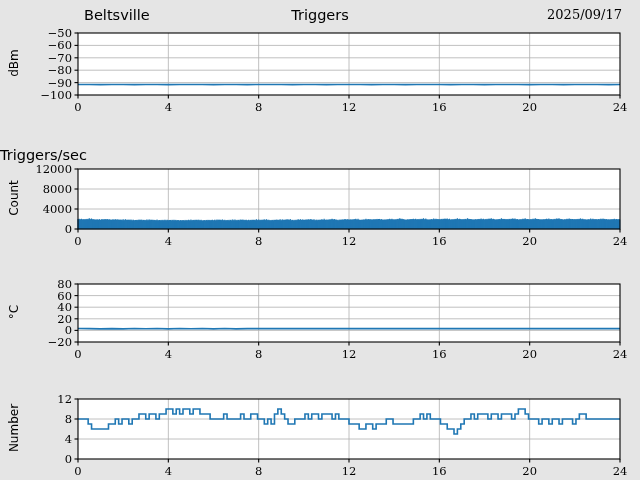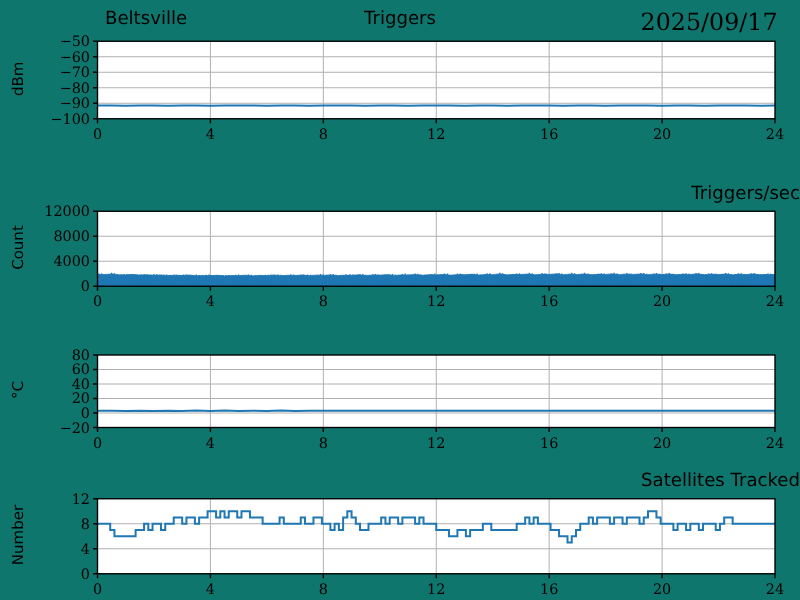--- a/index.html
+++ b/index.html
@@ -11,21 +11,21 @@
     width: 640px;
     height: 480px;
     font-family: "DejaVu Sans", sans-serif;
     color: #000000;
     overflow: hidden;
   }
   #figure {
     position: relative;
     width: 640px;
     height: 480px;
-    background: #0f766e;
+    background: #e5e5e5;
   }
   .header-row {
     position: absolute;
     top: 7px;
     left: 0;
     width: 640px;
     height: 20px;
   }
   .hdr-left {
     position: absolute;
@@ -41,34 +41,34 @@
     top: 0;
     width: 640px;
     text-align: center;
     font-size: 14.5px;
     font-family: "DejaVu Sans", sans-serif;
   }
   .hdr-right {
     position: absolute;
     right: 18px;
     top: 0;
-    font-size: 19px;
+    font-size: 13px;
     font-family: "DejaVu Serif", serif;
     white-space: nowrap;
   }
   .panel {
     position: absolute;
     left: 0;
     width: 640px;
   }
   .panel-title {
     position: absolute;
     left: 0;
     width: 640px;
-    text-align: right;
+    text-align: left;
     font-size: 14.5px;
     font-family: "DejaVu Sans", sans-serif;
     top: 0;
   }
   .axis-label {
     position: absolute;
     font-size: 12px;
     font-family: "DejaVu Sans", sans-serif;
     transform: rotate(-90deg);
     transform-origin: 50% 50%;
@@ -691,21 +691,20 @@
         <text x="349" y="96" text-anchor="middle" class="tick">12</text>
         <line x1="439.3333333333333" y1="80" x2="439.3333333333333" y2="83.5" stroke="#000000" stroke-width="1.1"></line>
         <text x="439.3333333333333" y="96" text-anchor="middle" class="tick">16</text>
         <line x1="529.6666666666667" y1="80" x2="529.6666666666667" y2="83.5" stroke="#000000" stroke-width="1.1"></line>
         <text x="529.6666666666667" y="96" text-anchor="middle" class="tick">20</text>
         <line x1="620" y1="80" x2="620" y2="83.5" stroke="#000000" stroke-width="1.1"></line>
         <text x="620" y="96" text-anchor="middle" class="tick">24</text>
       </svg>
     </div>
   <div class="panel" id="panel-3" style="top: 377px; height: 106px;">
-      <div class="panel-title">Satellites Tracked</div>
       <div class="axis-label" style="width: 60px; left: -16px; top: 44px;">Number</div>
       <svg width="640" height="100">
         <rect x="78" y="22" width="542" height="60" fill="#ffffff"></rect>
         <line x1="78" y1="62" x2="620" y2="62" stroke="#b0b0b0" stroke-width="0.8"></line>
         <line x1="78" y1="42" x2="620" y2="42" stroke="#b0b0b0" stroke-width="0.8"></line>
         <line x1="168.33333333333331" y1="22" x2="168.33333333333331" y2="82" stroke="#b0b0b0" stroke-width="0.8"></line>
         <line x1="258.66666666666663" y1="22" x2="258.66666666666663" y2="82" stroke="#b0b0b0" stroke-width="0.8"></line>
         <line x1="349" y1="22" x2="349" y2="82" stroke="#b0b0b0" stroke-width="0.8"></line>
         <line x1="439.3333333333333" y1="22" x2="439.3333333333333" y2="82" stroke="#b0b0b0" stroke-width="0.8"></line>
         <line x1="529.6666666666667" y1="22" x2="529.6666666666667" y2="82" stroke="#b0b0b0" stroke-width="0.8"></line>

